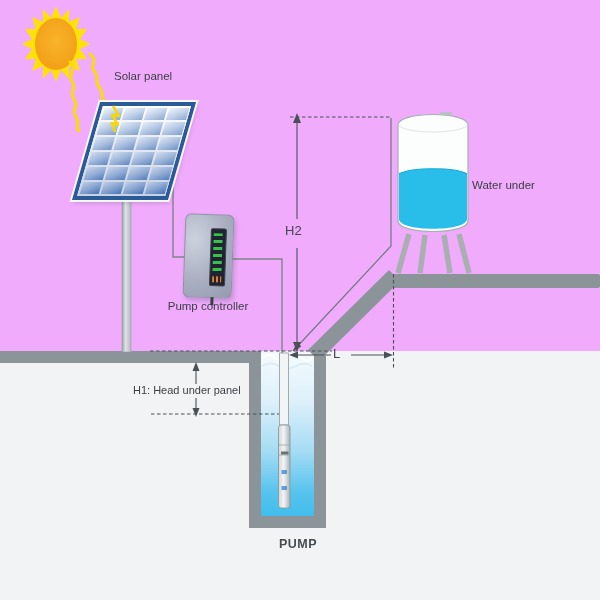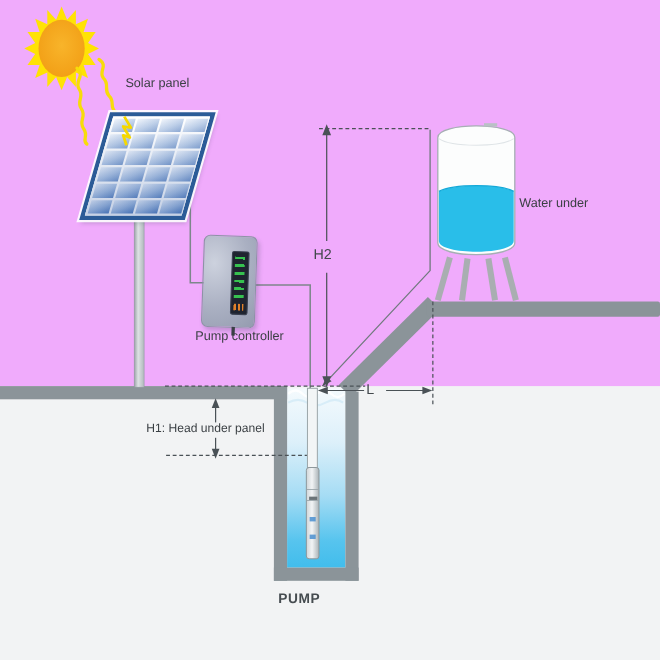--- a/index.html
+++ b/index.html
@@ -31,26 +31,26 @@
           border-radius:2px;border:1px solid #3a4050;}
   .screen-text{position:absolute;left:2px;top:4px;width:9px;height:40px;
           background:repeating-linear-gradient(to bottom,var(--screen-text) 0 2.5px,transparent 2.5px 7px);opacity:.9;}
   .screen-dots{position:absolute;left:2px;bottom:3px;width:9px;height:6px;
           background:repeating-linear-gradient(to right,#e0812a 0 2px,transparent 2px 4px);}
   .stub{position:absolute;left:27px;bottom:-8px;width:3px;height:8px;background:#3a3f46;}
   
   .lbl{position:absolute;color:#3a3f43;font-size:11.5px;z-index:4;white-space:nowrap;}
   .lbl.dim{color:#42484c;font-size:13px;text-align:center;}
   #lbl-solar{left:114px;top:70px;}
-  #lbl-controller{left:158px;top:300px;width:100px;text-align:right;}
+  #lbl-controller{left:158px;top:300px;width:100px;text-align:center;}
   #lbl-tank{left:472px;top:179px;}
   #lbl-h2{left:285px;top:223px;}
   #lbl-h1{left:133px;top:384px;font-size:11px;}
   #lbl-l{left:333px;top:346px;}
-  #lbl-pump{left:253px;top:537px;width:64px;text-align:left;font-weight:bold;
+  #lbl-pump{left:253px;top:537px;width:64px;text-align:right;font-weight:bold;
             font-size:12.5px;letter-spacing:.5px;color:#464c50;}
   #flick{z-index:3;}
 </style>
 </head>
 <body>
 
 <div class="stage">
 
   <svg id="scene" width="600" height="600" viewBox="0 0 600 600">
     <defs>

